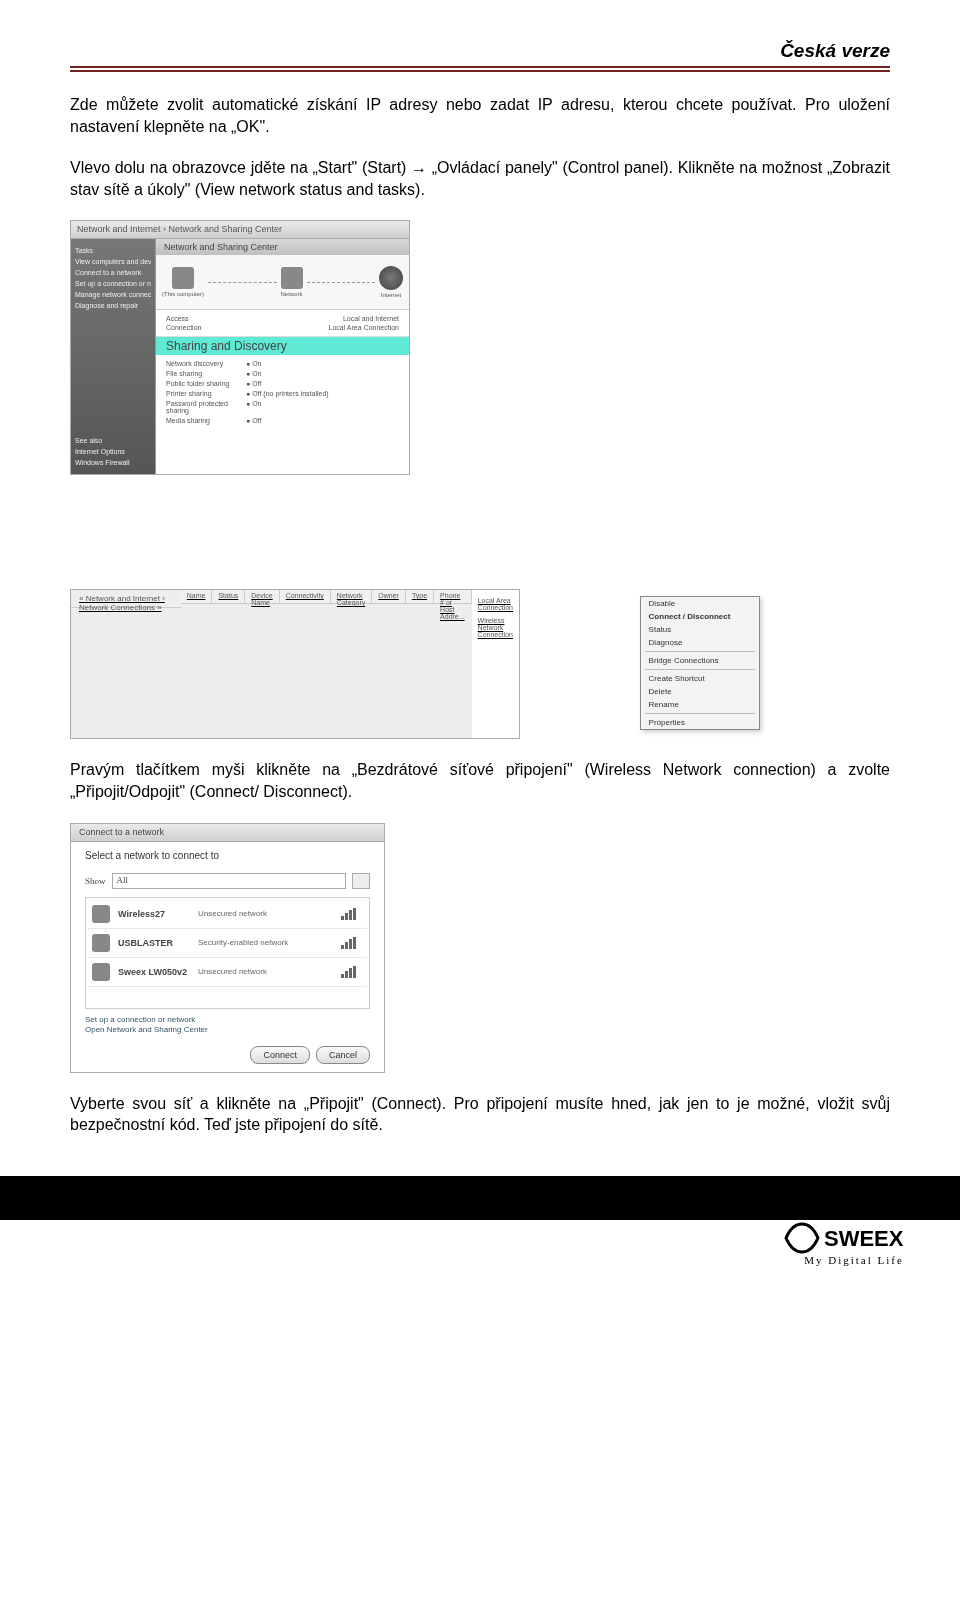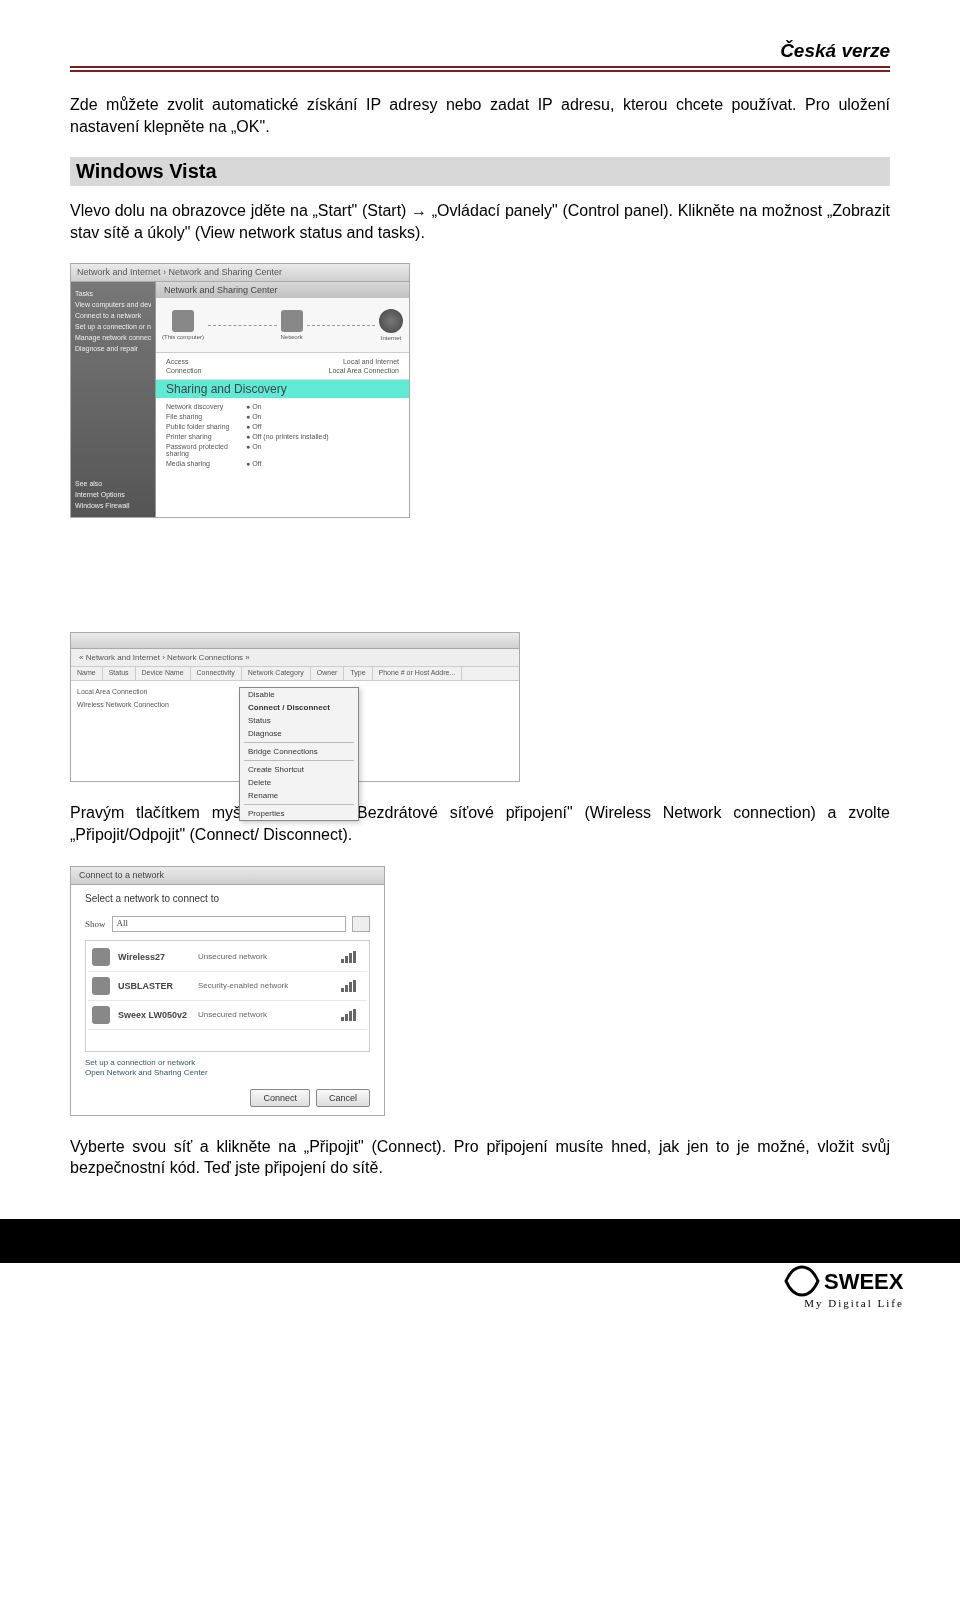--- a/index.html
+++ b/index.html
@@ -154,21 +154,22 @@
     padding: 1.5px 0;
   }
   .shot1 .sh-row span:first-child {
     width: 80px;
   }
 
   .shot2 {
     width: 450px;
     height: 150px;
     display: flex;
-    flex-direction: column;
+    flex-direction: row;
+    text-decoration: underline;
   }
   .shot2 .titlebar {
     height: 16px;
     background: linear-gradient(#eaeaea,#d0d0d0);
     border-bottom: 1px solid #aaa;
   }
   .shot2 .addr {
     height: 18px;
     background: #eee;
     border-bottom: 1px solid #ccc;
@@ -324,21 +325,21 @@
     justify-content: flex-end;
     gap: 6px;
     margin-top: 10px;
   }
   .shot3 .btn {
     border: 1px solid #888;
     background: linear-gradient(#fafafa,#ddd);
     font-size: 9px;
     color: #333;
     padding: 3px 12px;
-    border-radius: 2px;
+    border-radius: 8px;
   }
 
   .footer-area {
     margin-top: 40px;
     height: 90px;
     display: flex;
     flex-direction: column;
   }
   .footer-black {
     height: 44px;
@@ -372,21 +373,20 @@
 </head>
 <body>
 
 <div class="page">
 
   <div class="header-bar">Česká verze</div>
   <div class="header-sep"></div>
 
   <p class="body-text">Zde můžete zvolit automatické získání IP adresy nebo zadat IP adresu, kterou chcete používat. Pro uložení nastavení klepněte na „OK".</p>
 
-  <div class="section-heading">Windows Vista</div>
 
   <p class="body-text">Vlevo dolu na obrazovce jděte na „Start" (Start) → „Ovládací panely" (Control panel). Klikněte na možnost „Zobrazit stav sítě a úkoly" (View network status and tasks).</p>
 
   <div class="shot shot1">
     <div class="title-bar">Network and Internet › Network and Sharing Center</div>
     <div class="body1">
       <div class="sidebar">
         <div>
           <div class="slink">Tasks</div>
           <div class="slink">View computers and devices</div>

